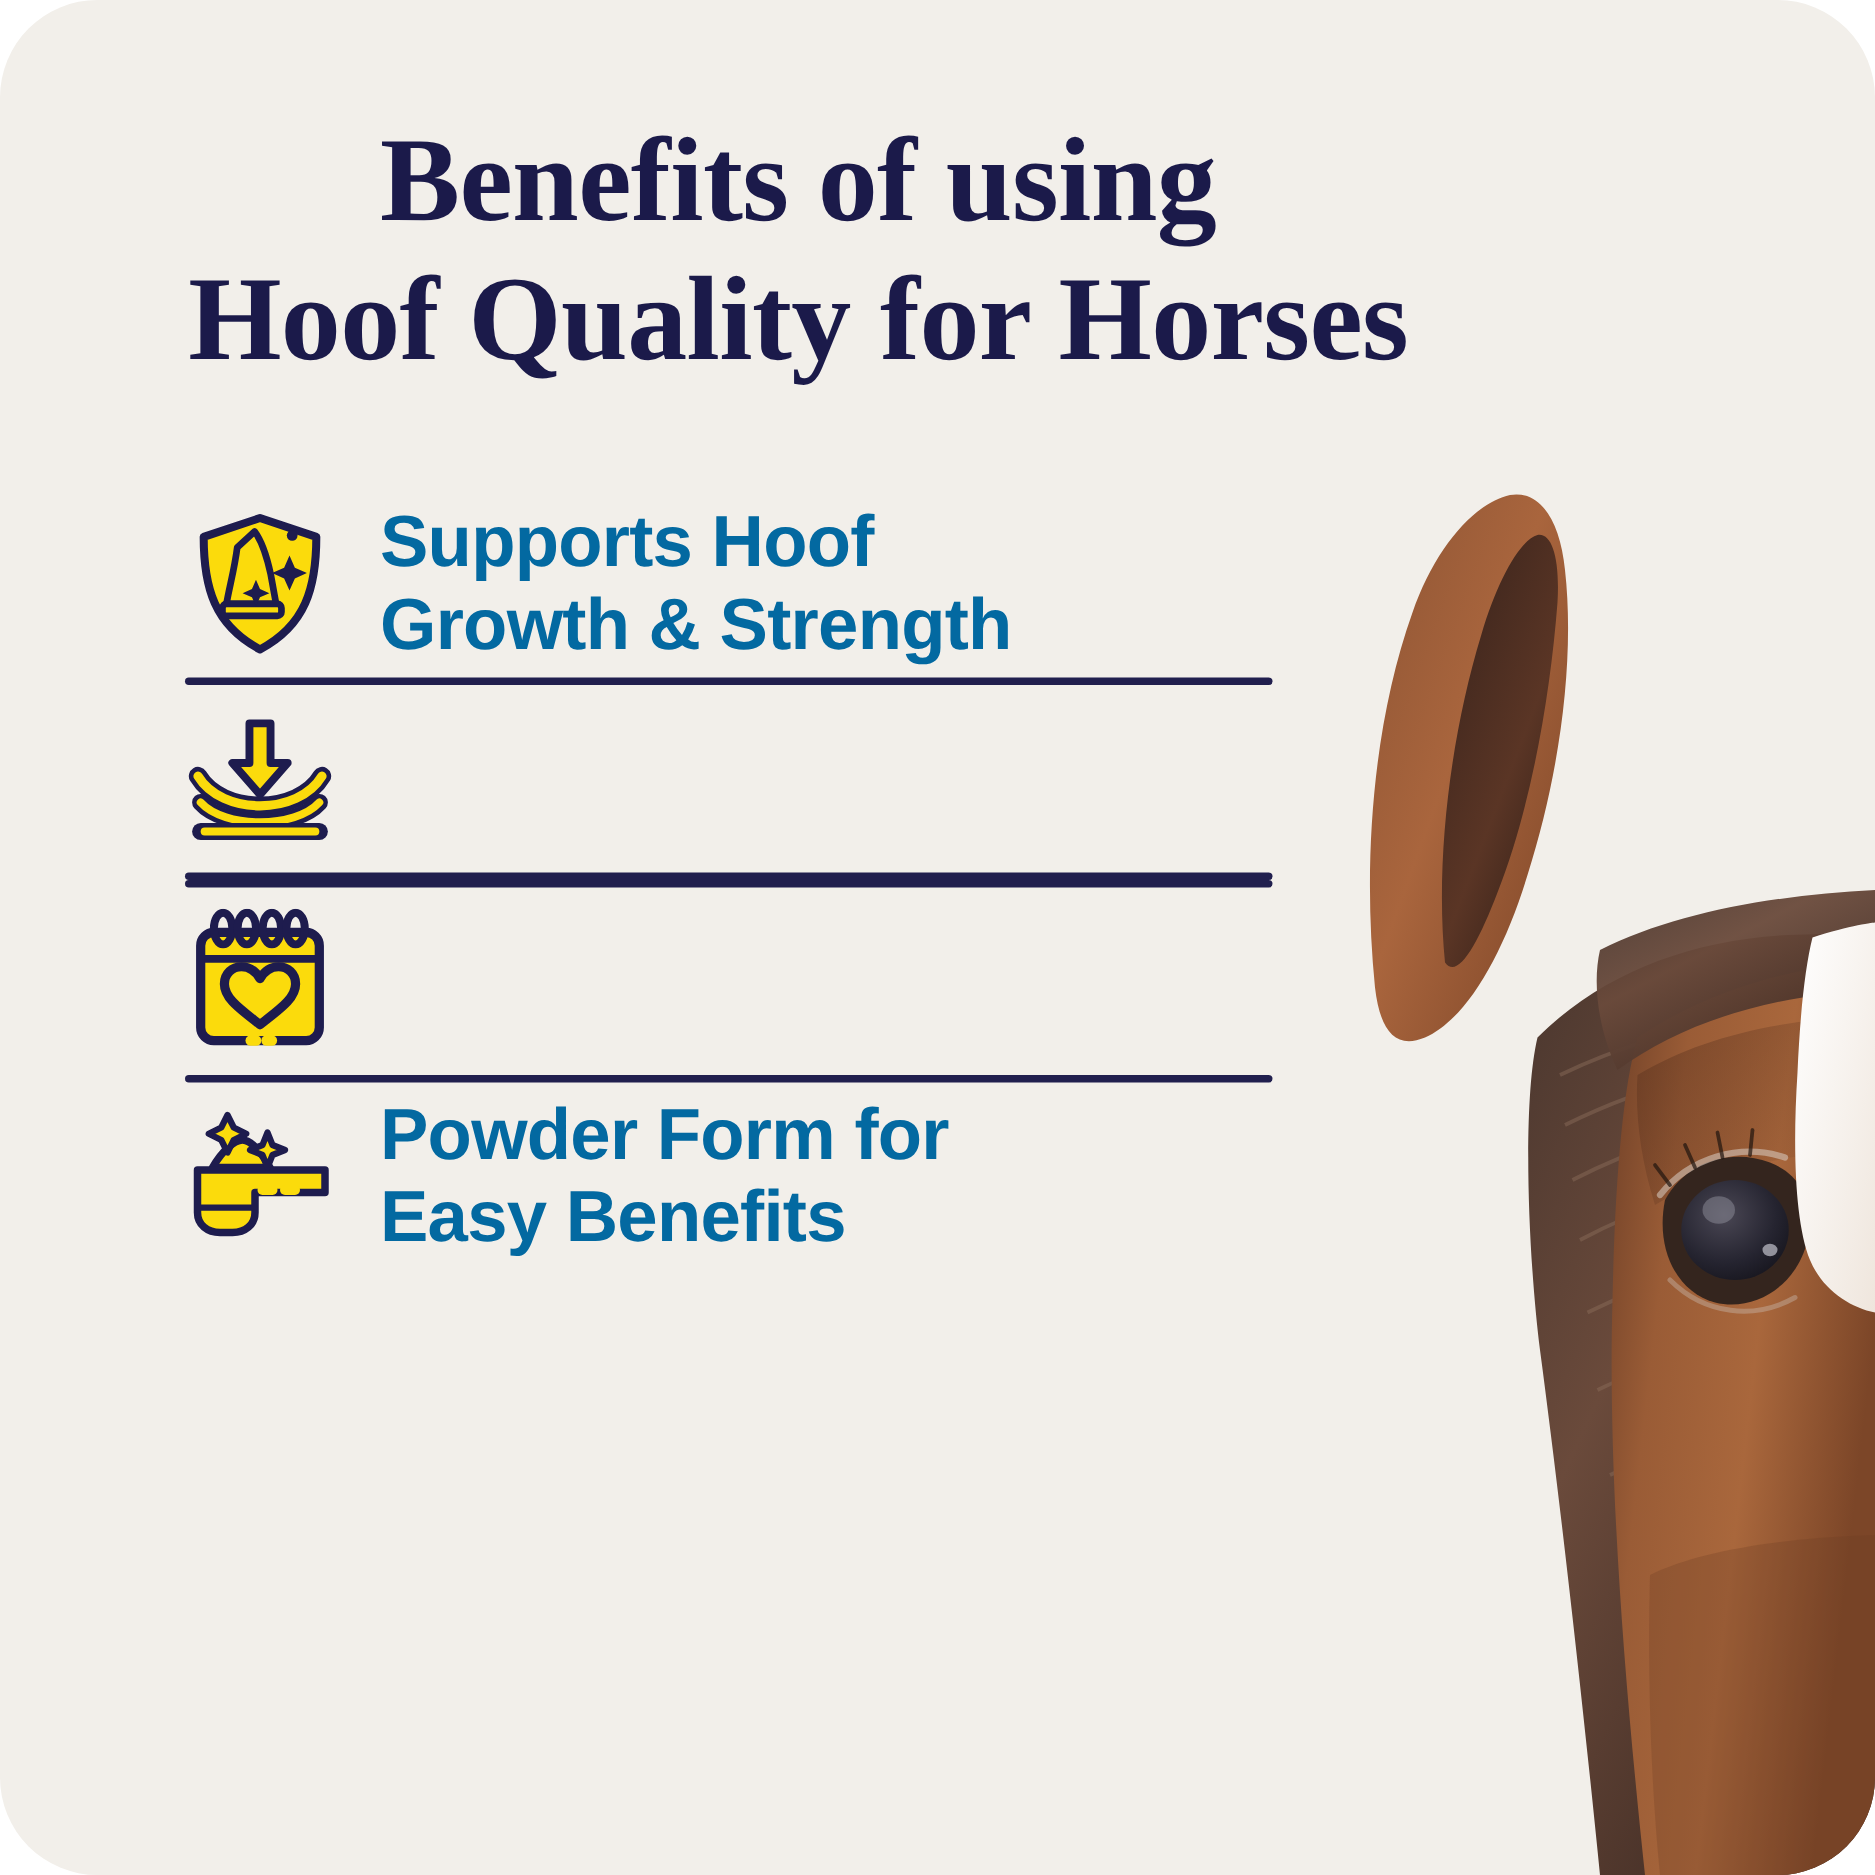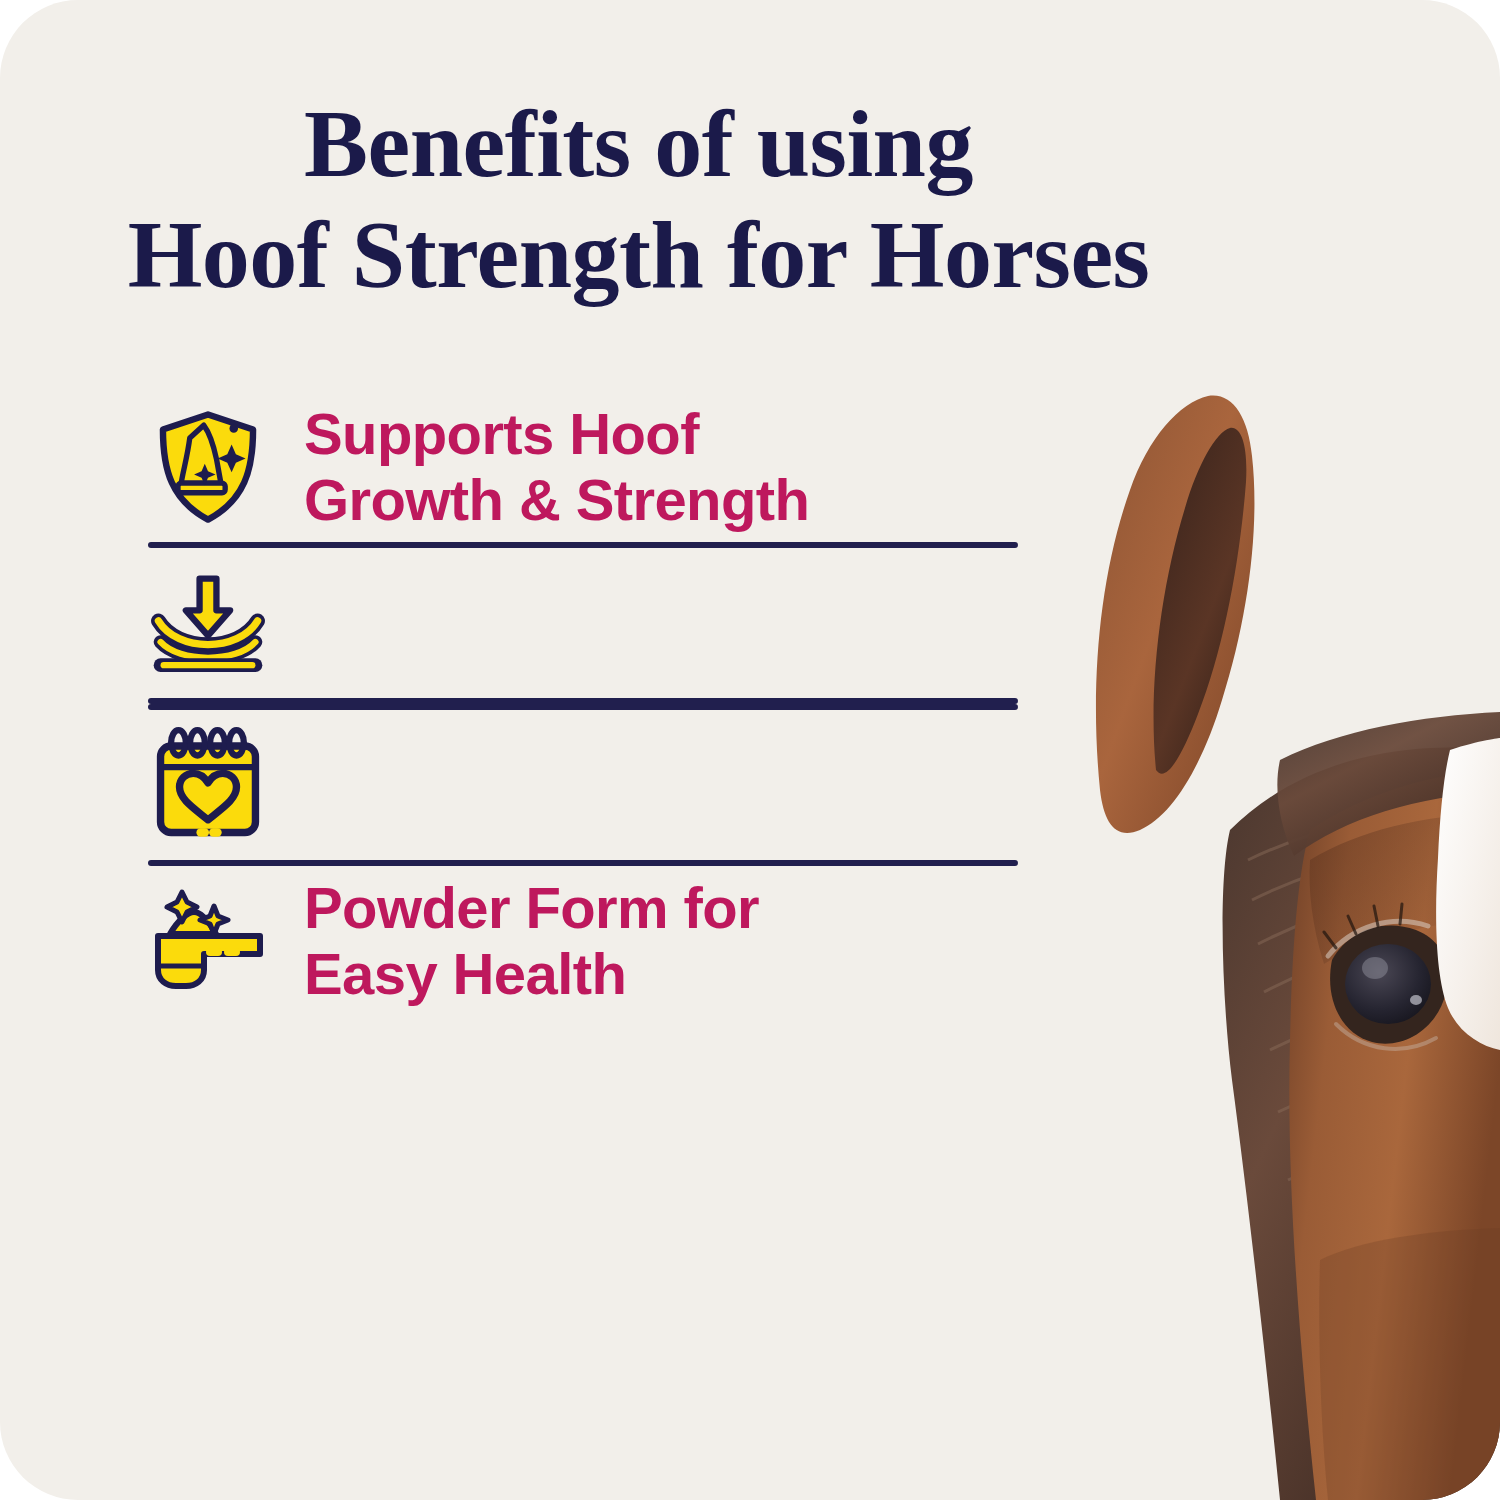--- a/index.html
+++ b/index.html
@@ -57,21 +57,21 @@
     display: flex;
     align-items: center;
     justify-content: center;
   }
   .benefit-icon svg { display: block; }
   .benefit-label {
     font-family: "Liberation Sans", sans-serif;
     font-weight: bold;
     font-size: 58px;
     line-height: 1.13;
-    color: #be185d;
+    color: #0369a1;
     letter-spacing: -0.6px;
   }
   .benefit-label .l2 { display: block; }
   .divider {
     height: 6px;
     background: #211F4E;
     border-radius: 3px;
     width: 870px;
     margin: 0;
   }
@@ -88,21 +88,21 @@
   }
   .horse-wrap svg { display: block; width: 100%; height: 100%; }
 </style>
 </head>
 <body>
 
 <div id="canvas">
 
   <div class="title-block">
     <div class="title-line">Benefits of using</div>
-    <div class="title-line">Hoof Strength for Horses</div>
+    <div class="title-line">Hoof Quality for Horses</div>
   </div>
 
   <div class="horse-wrap">
     <svg viewBox="0 0 520 1140" xmlns="http://www.w3.org/2000/svg" aria-hidden="true">
       <defs>
         <linearGradient id="earOuter" x1="0" y1="0" x2="1" y2="1">
           <stop offset="0%" stop-color="#8d5434"></stop>
           <stop offset="45%" stop-color="#a9653d"></stop>
           <stop offset="100%" stop-color="#7b4427"></stop>
         </linearGradient>
@@ -266,18 +266,18 @@
                    C56 94 48 100 38 100 L28 100 C18 100 10 94 10 84 Z" fill="#FBDB0C" stroke="#1E1C4E" stroke-width="6" stroke-linejoin="round"></path>
           <line x1="12" y1="80" x2="54" y2="80" stroke="#1E1C4E" stroke-width="5"></line>
           <line x1="62" y1="66" x2="70" y2="66" stroke="#FBDB0C" stroke-width="8" stroke-linecap="round"></line>
           <line x1="80" y1="66" x2="88" y2="66" stroke="#FBDB0C" stroke-width="8" stroke-linecap="round"></line>
           <path d="M34 6 L39 16 L49 21 L39 26 L34 36 L29 26 L19 21 L29 16 Z" fill="#FBDB0C" stroke="#1E1C4E" stroke-width="5" stroke-linejoin="round"></path>
           <path d="M66 20 L70 30 L80 34 L70 38 L66 48 L62 38 L52 34 L62 30 Z" fill="#FBDB0C" stroke="#1E1C4E" stroke-width="5" stroke-linejoin="round"></path>
         </svg>
       </div>
       <div class="benefit-label">
         <span>Powder Form for</span>
-        <span class="l2">Easy Health</span>
+        <span class="l2">Easy Benefits</span>
       </div>
     </div>
 
   </div>
 </div>
 
 </body></html>

